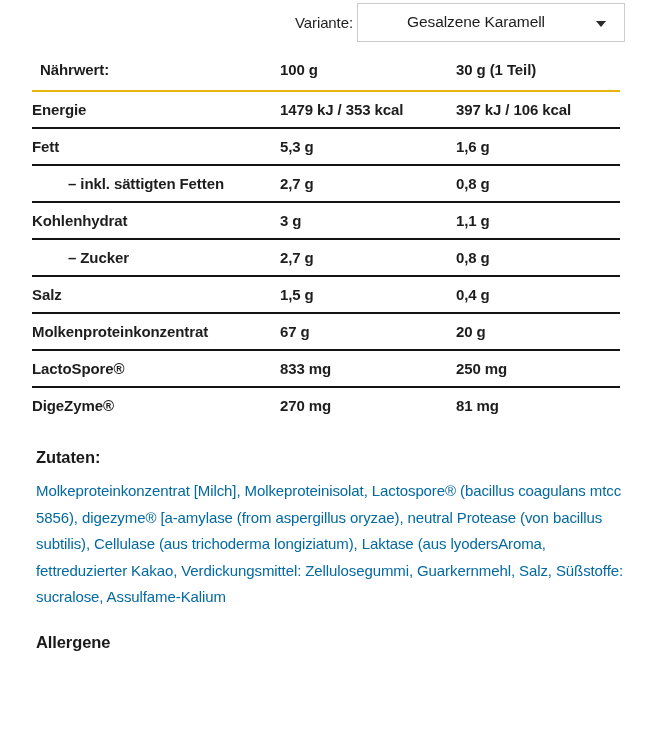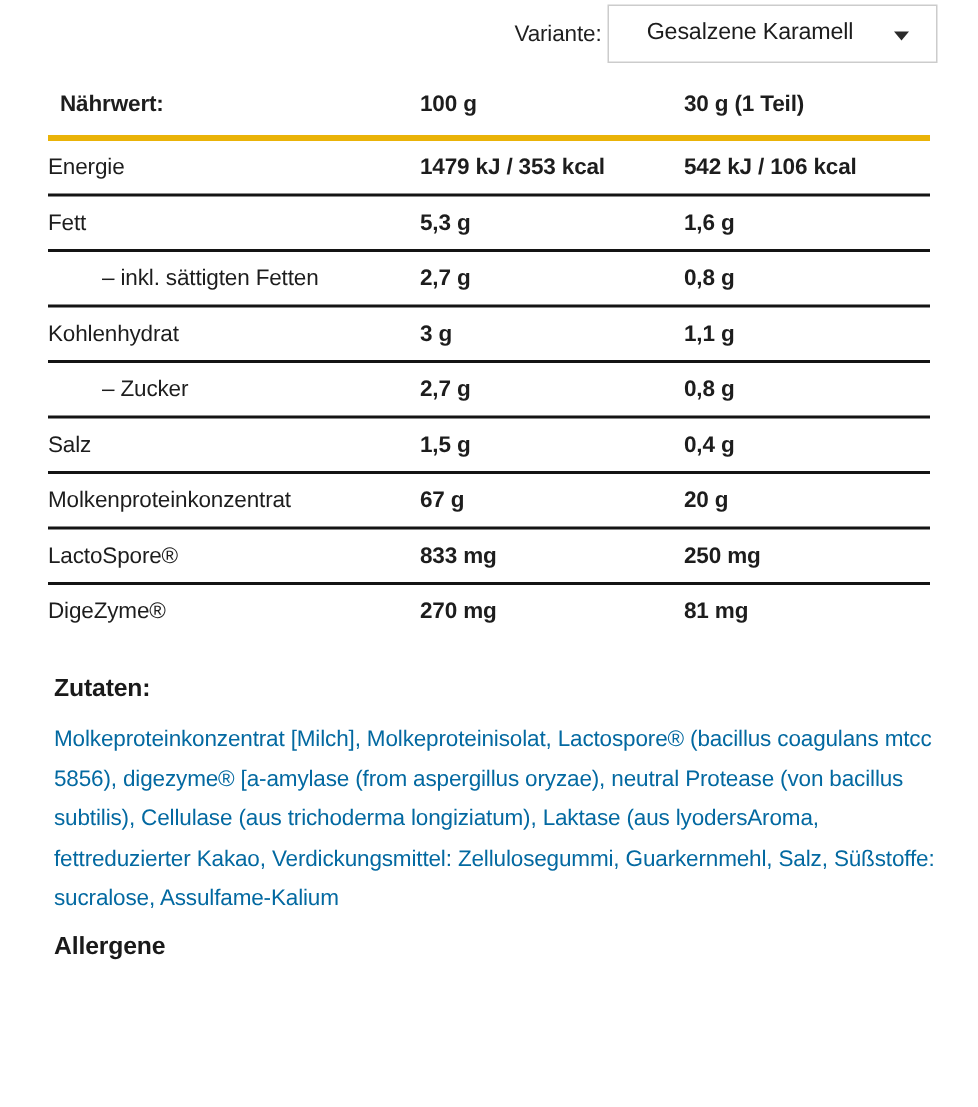--- a/index.html
+++ b/index.html
@@ -11,21 +11,21 @@
   }
   .page{position:relative;width:652px;height:738px;}
 
   
   .variant-row{
     display:flex;justify-content:flex-end;align-items:center;
     padding:2px 27px 0 0;gap:4px;height:40px;
   }
   .variant-label{font-size:15px;color:#1f1f1f;letter-spacing:-0.1px;}
   .variant-select{
-    box-sizing:border-box;width:220px;height:39px;
+    box-sizing:border-box;width:268px;height:39px;
     border:1px solid #cccccc;background:#ffffff;
     display:flex;align-items:center;justify-content:center;
     position:relative;cursor:pointer;
     font-size:15.5px;font-weight:500;color:#1c1c1c;letter-spacing:-0.1px;
     padding-right:30px;
   }
   .caret{
     position:absolute;right:18px;top:17px;
     width:0;height:0;
     border-left:5px solid transparent;border-right:5px solid transparent;
@@ -39,40 +39,40 @@
     font-size:15px;color:#1d1d1d;letter-spacing:-0.1px;
   }
   table.nutrition col.c1{width:248px;}
   table.nutrition col.c2{width:176px;}
   table.nutrition col.c3{width:164px;}
   table.nutrition th{
     text-align:left;font-weight:700;font-size:15px;
     padding:4px 0 12px 0;vertical-align:top;
   }
   table.nutrition th:first-child{padding-left:8px;}
-  table.nutrition thead tr{border-bottom:4px solid #eab308;}
+  table.nutrition thead tr{border-bottom:2px solid #eab308;}
   table.nutrition tbody tr{border-bottom:2px solid #141414;}
   table.nutrition tbody tr:last-child{border-bottom:none;}
   table.nutrition td{
     height:35px;vertical-align:middle;padding:0;
   }
-  td.lbl{font-weight:400;padding-left:8px;margin-top:45px;}
+  td.lbl{font-weight:700;padding-left:8px;margin-top:45px;}
   td.lbl.indent{padding-left:36px;}
   td.val{font-weight:600;}
 
   
   .section-heading{
     margin:25px 25px 0 36px;
     font-size:16.5px;font-weight:700;color:#1a1a1a;letter-spacing:-0.1px;
   }
   .ingredients-text{
     margin:11px 25px 0 36px;
     font-size:15px;line-height:26.5px;color:#0369a1;letter-spacing:-0.1px;
   }
-  .allergens-heading{margin-top:9px;}
+  .allergens-heading{margin-top:22px;}
 </style>
 </head>
 <body>
 
 <div class="page">
 
   <div class="variant-row">
     <span class="variant-label">Variante:</span>
     <div class="variant-select">
       <span>Gesalzene Karamell</span>
@@ -90,21 +90,21 @@
       <tr>
         <th>Nährwert:</th>
         <th>100 g</th>
         <th>30 g (1 Teil)</th>
       </tr>
     </thead>
     <tbody>
       <tr>
         <td class="lbl">Energie</td>
         <td class="val">1479 kJ / 353 kcal</td>
-        <td class="val">542 kJ / 106 kcal</td>
+        <td class="val">397 kJ / 106 kcal</td>
       </tr>
       <tr>
         <td class="lbl">Fett</td>
         <td class="val">5,3 g</td>
         <td class="val">1,6 g</td>
       </tr>
       <tr>
         <td class="lbl indent">– inkl. sättigten Fetten</td>
         <td class="val">2,7 g</td>
         <td class="val">0,8 g</td>

